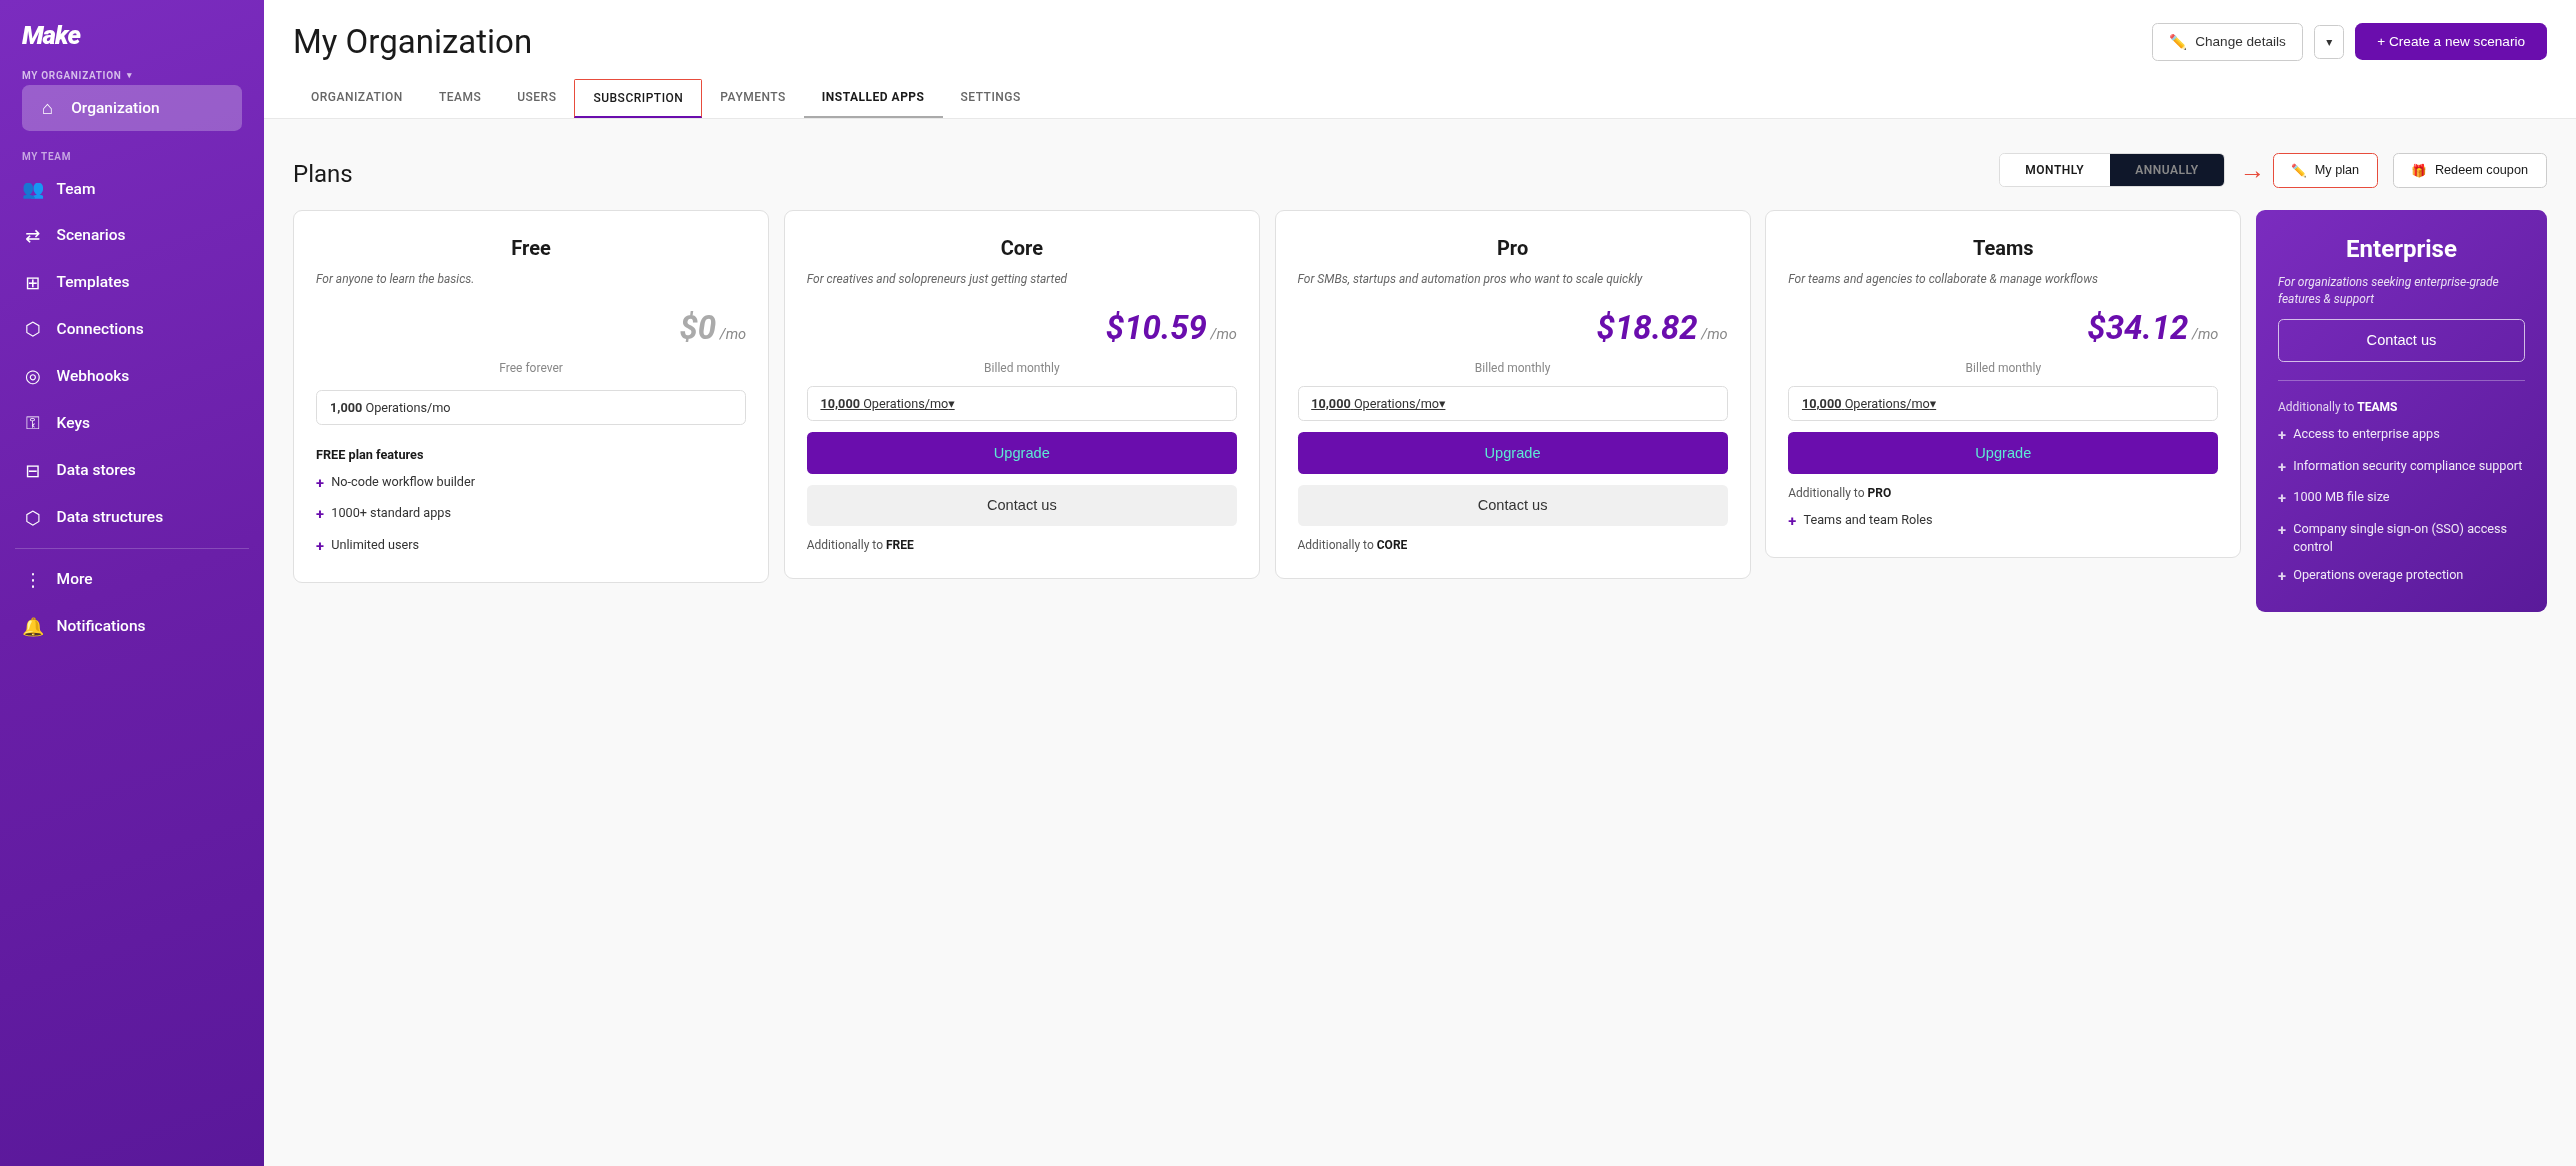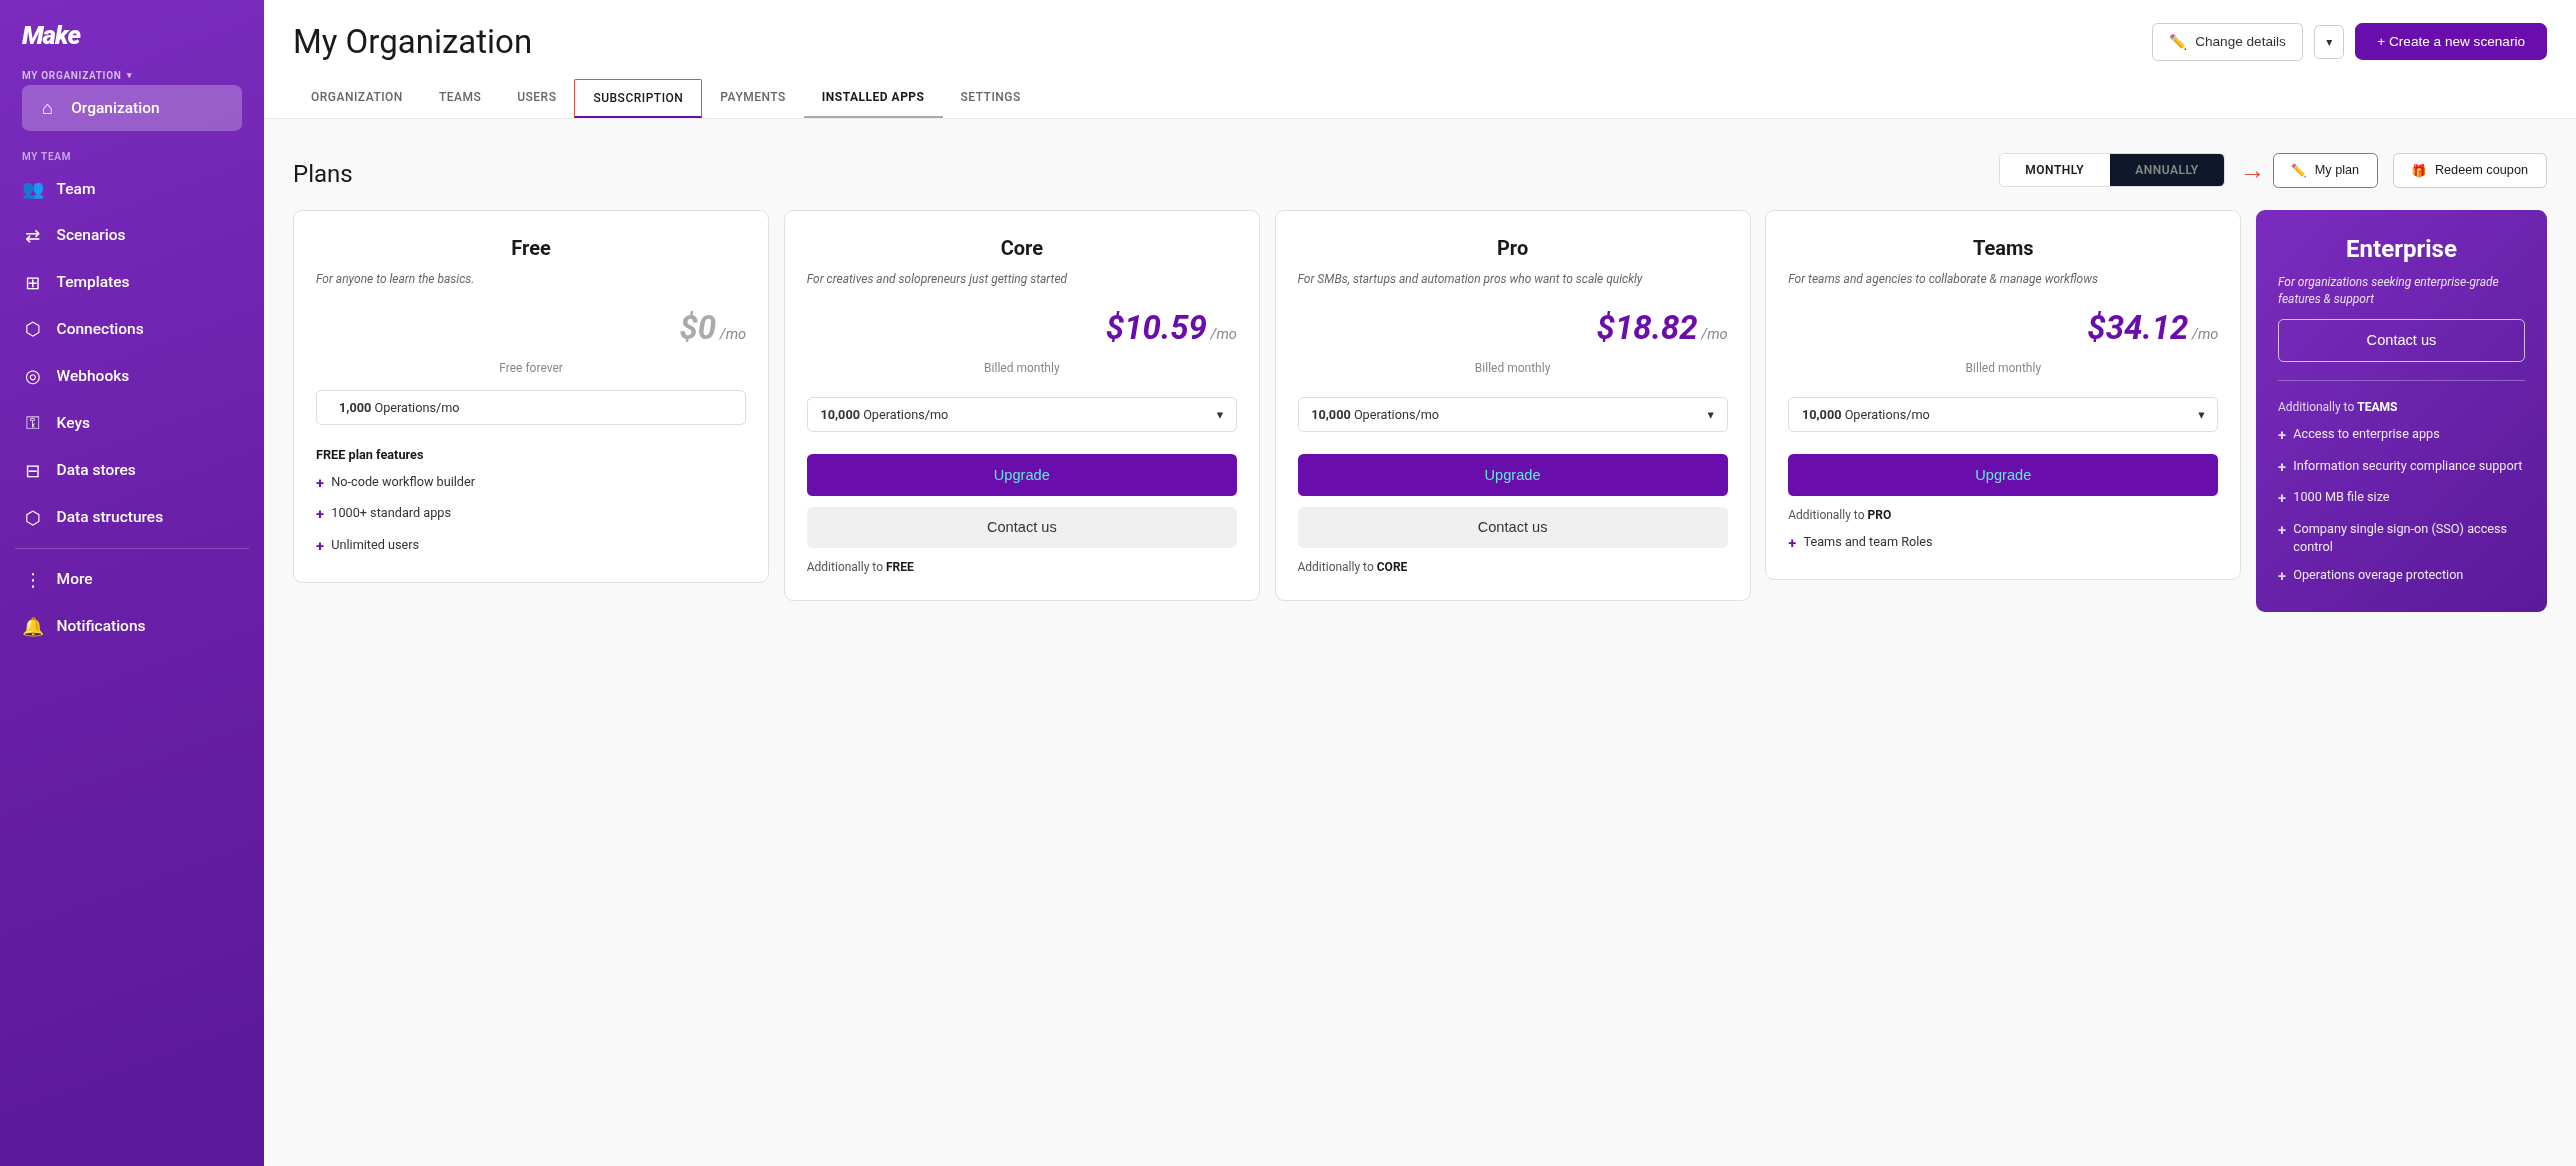--- a/index.html
+++ b/index.html
@@ -283,29 +283,29 @@
     .price-free { color: #aaa; font-size: 33px; font-weight: 700; }
     .price-mo { font-size: 14.6px; color: #888; font-weight: 400; }
     .price-billing {
       font-size: 12px;
       color: #888;
       text-align: center;
     }
     .ops-selector {
       display: flex;
       align-items: center;
-      justify-content: space-between;
       border: 1.4px solid #ddd;
       border-radius: 5.5px;
       padding: 9px 12.7px;
       font-size: 12.7px;
       color: #333;
       background: white;
       cursor: pointer;
-      margin: 11px 0;
+      margin: 0 0;
+      text-decoration: underline;
     }
     .ops-selector .ops-value { font-weight: 700; }
     .btn-upgrade {
       padding: 12.7px;
       background: #6a0dad;
       color: #5eead4;
       border: none;
       border-radius: 5.5px;
       font-size: 14.6px;
       font-weight: 500;
@@ -361,21 +361,21 @@
     .plan-card.enterprise .additionally-label { color: rgba(255,255,255,0.8); }
     .plan-card.enterprise .additionally-label strong { color: white; font-weight: 700; }
     .enterprise-divider {
       height: 0.9px;
       background: rgba(255,255,255,0.3);
       margin: 7.3px 0;
     }
     .free-ops {
       border: 1.4px solid #ddd;
       border-radius: 5.5px;
-      padding: 9px 22px;
+      padding: 9px 13px;
       font-size: 12.7px;
       color: #333;
       background: white;
       margin: 3.6px 0;
     }
     .free-ops .ops-value { font-weight: 700; }
   </style>
 </head>
 <body>
 

